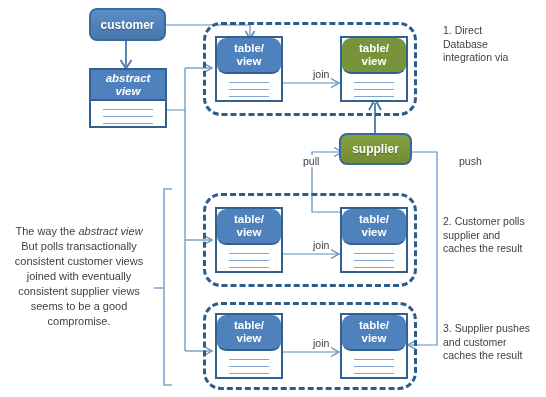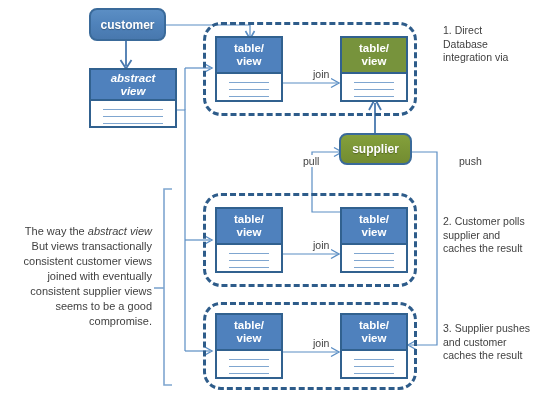--- a/index.html
+++ b/index.html
@@ -29,41 +29,41 @@
     position:absolute;box-sizing:border-box;
     border:2px solid #31618f;background:#ffffff;
   }
   .tbox .hdr{
     height:31px;display:flex;align-items:center;justify-content:center;
     color:#ffffff;font-size:11.5px;font-weight:bold;line-height:13px;text-align:center;
     box-sizing:border-box;
   }
   .tbox .hdr.blue{background:#4f81bd;border-bottom:2px solid #31618f;}
   .tbox .hdr.green{background:#77933c;border-bottom:2px solid #31618f;}
-  .tbox .hdr.tall{height:36px;}
+  .tbox .hdr.tall{height:36px;border-radius:9px;}
   .tbox .hdr.ital{font-style:italic;}
   .tbox .body{position:relative;flex:1;}
   .tbox .body i{
     display:block;position:absolute;left:12px;right:12px;
     border-top:1.5px solid #7fa6d0;
   }
   .tbox .body i.l1{top:8px;}
   .tbox .body i.l2{top:15px;}
   .tbox .body i.l3{top:22px;}
   .tbox.flexcol{display:flex;flex-direction:column;}
 
   
   .dgroup{
     position:absolute;box-sizing:border-box;
     border:3px dashed #2e5c8a;border-radius:18px;
     background:transparent;
   }
   .note{
     position:absolute;font-size:11px;line-height:15px;color:#3f3f3f;
-    text-align:right;
+    text-align:center;
   }
   .note em{font-style:italic;}
   .edge-lbl{position:absolute;font-size:10.5px;color:#3f3f3f;background:#ffffff;padding:0 2px;margin-left:14px;}
   .num-note{position:absolute;font-size:10.5px;line-height:13.5px;color:#3f3f3f;}
 </style>
 </head>
 <body>
 
 <div id="canvas">
 
@@ -146,21 +146,21 @@
   <div class="dgroup" style="left:203px;top:302px;width:214px;height:88px;"></div>
 
   <div class="pill blue" style="left:89px;top:8px;width:77px;height:33px;align-items:center;">
     <span>customer</span>
   </div>
 
   <div class="pill green" style="left:339px;top:133px;width:73px;height:32px;">
     <span>supplier</span>
   </div>
 
-  <div class="tbox flexcol" style="left:89px;top:68px;width:88px;height:60px;">
+  <div class="tbox flexcol" style="left:89px;top:68px;width:78px;height:60px;">
     <div class="hdr blue ital">
       <span>
         <span>abstract</span><br>
         <span>view</span>
       </span>
     </div>
     <div class="body">
       <i class="l1"></i>
       <i class="l2"></i>
       <i class="l3"></i>
@@ -273,21 +273,21 @@
   <div class="num-note" style="left:443px;top:322px;width:100px;">
     <div>3. Supplier pushes</div>
     <div>and customer</div>
     <div>caches the result</div>
   </div>
 
   <div class="note" style="left:6px;top:224px;width:146px;">
     <div>
       <span>The way the </span><em>abstract view</em>
     </div>
-    <div>But views transactionally</div>
+    <div>But polls transactionally</div>
     <div>consistent customer views</div>
     <div>joined with eventually</div>
     <div>consistent supplier views</div>
     <div>seems to be a good</div>
     <div>compromise.</div>
   </div>
 
 </div>
 
 </body></html>

